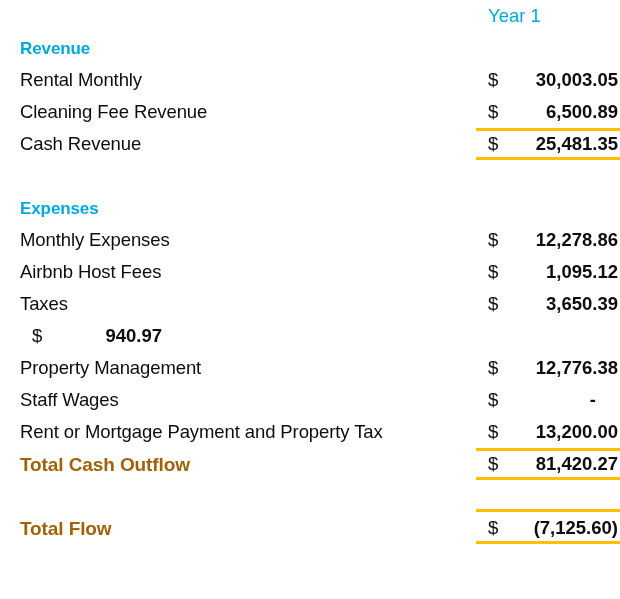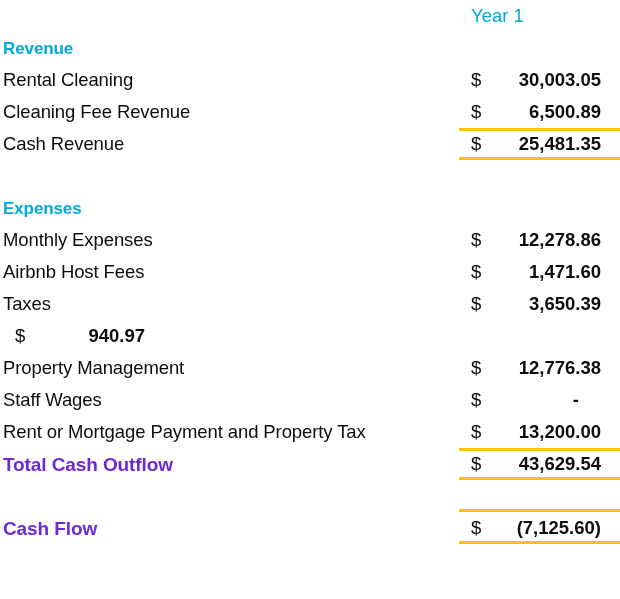--- a/index.html
+++ b/index.html
@@ -14,21 +14,21 @@
     font-family: "Liberation Sans", sans-serif;
     color: #0D0D0D;
     overflow: hidden;
   }
 
   .sheet {
     position: relative;
     width: 620px;
     height: 532px;
     box-sizing: border-box;
-    padding-left: 3px;
+    padding-left: 20px;
   }
 
   
   .row {
     position: relative;
     display: flex;
     align-items: center;
     height: 32px;
     width: 608px;
   }
@@ -98,41 +98,41 @@
   }
   .section-head {
     font-size: 17px;
     font-weight: bold;
     color: #00A9DB;
     letter-spacing: -0.1px;
   }
   .total-label {
     font-size: 19px;
     font-weight: bold;
-    color: #6d28d9;
+    color: #a16207;
     letter-spacing: -0.1px;
   }
 </style>
 </head>
 <body>
 
 <div class="sheet">
 
   <div class="row">
     <div class="label"></div>
     <div class="hdr-year">Year 1</div>
   </div>
 
   <div class="row">
     <div class="label section-head">Revenue</div>
     <div class="value"></div>
   </div>
 
   <div class="row">
-    <div class="label">Rental Cleaning</div>
+    <div class="label">Rental Monthly</div>
     <div class="value">
       <span class="cur">$</span>
       <span class="amt">30,003.05</span>
     </div>
   </div>
 
   <div class="row">
     <div class="label">Cleaning Fee Revenue</div>
     <div class="value">
       <span class="cur">$</span>
@@ -160,21 +160,21 @@
     <div class="value">
       <span class="cur">$</span>
       <span class="amt">12,278.86</span>
     </div>
   </div>
 
   <div class="row">
     <div class="label">Airbnb Host Fees</div>
     <div class="value">
       <span class="cur">$</span>
-      <span class="amt">1,471.60</span>
+      <span class="amt">1,095.12</span>
     </div>
   </div>
 
   <div class="row">
     <div class="label">Taxes</div>
     <div class="value">
       <span class="cur">$</span>
       <span class="amt">3,650.39</span>
     </div>
   </div>
@@ -207,30 +207,30 @@
     <div class="value">
       <span class="cur">$</span>
       <span class="amt">13,200.00</span>
     </div>
   </div>
 
   <div class="row">
     <div class="label total-label">Total Cash Outflow</div>
     <div class="value rule-top rule-bottom">
       <span class="cur">$</span>
-      <span class="amt">43,629.54</span>
+      <span class="amt">81,420.27</span>
     </div>
   </div>
 
   <div class="row spacer">
     <div class="label"></div>
     <div class="value rule-only rule-bottom"></div>
   </div>
 
   <div class="row">
-    <div class="label total-label">Cash Flow</div>
+    <div class="label total-label">Total Flow</div>
     <div class="value rule-bottom">
       <span class="cur">$</span>
       <span class="amt">(7,125.60)</span>
     </div>
   </div>
 
 </div>
 
 </body></html>

